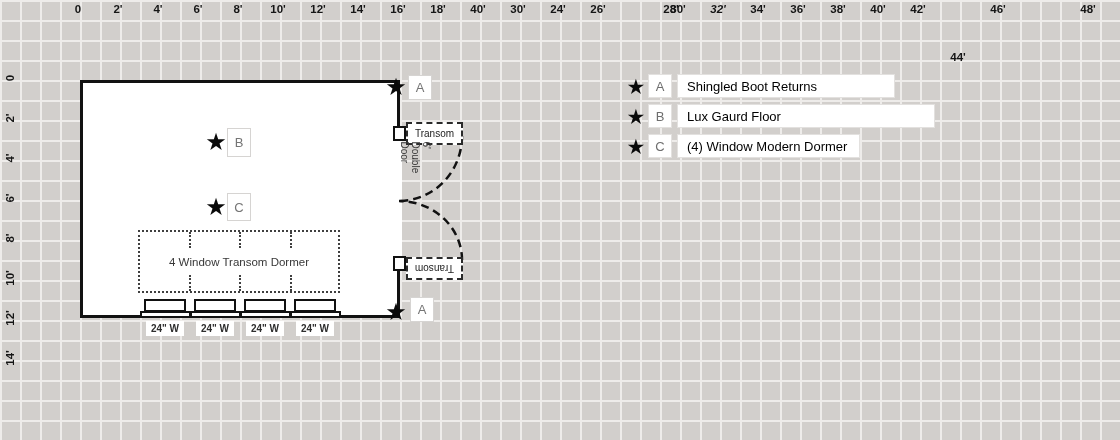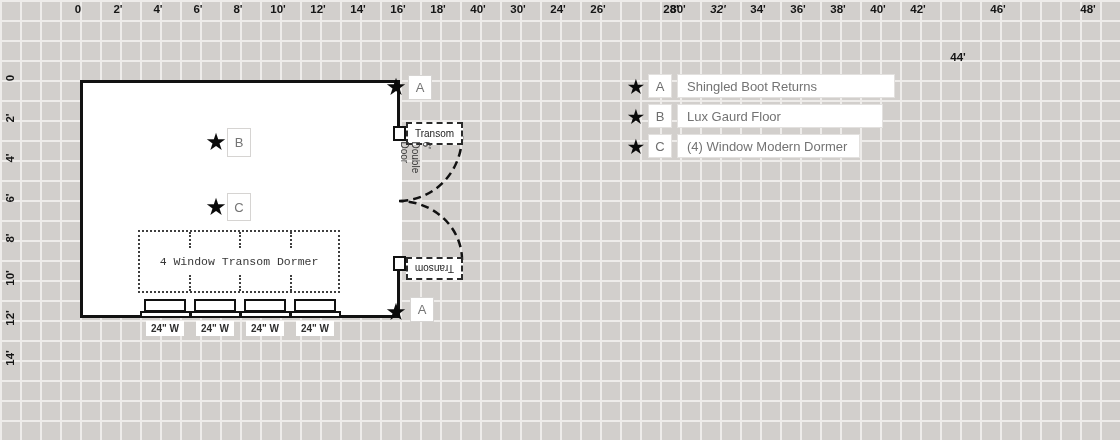--- a/index.html
+++ b/index.html
@@ -22,33 +22,33 @@
   .transom-box{left:406px;width:57px;height:23px;background:#fff;border:2px dashed #2a2a2a;
     display:flex;align-items:center;justify-content:center;font-size:10px;color:#222;white-space:nowrap;}
   .door-label{left:390px;top:150px;width:50px;height:33px;transform:rotate(90deg);
     font-size:10px;line-height:11px;color:#3a3a3a;white-space:pre;}
   .star{position:absolute;transform:translate(-50%,-50%);line-height:1;color:#0a0a0a;}
   .star.plan{font-size:24px;}
   .star.legend{font-size:21px;}
   .marker-box{background:#fff;border:1px solid #d6d4d2;display:flex;align-items:center;
     justify-content:center;font-size:13px;color:#757575;}
   .dormer{left:138px;top:230px;width:202px;height:63px;border:2px dotted #3f3f3f;
-    display:flex;align-items:center;justify-content:center;font-family:Liberation Mono, monospace;}
+    display:flex;align-items:center;justify-content:center;}
   .dormer-label{font-size:11.5px;color:#383838;white-space:nowrap;}
   .dormer-div{position:absolute;width:0;border-left:2px dotted #3f3f3f;}
   .dormer-div.top{top:0;height:16px;}
   .dormer-div.bot{bottom:0;height:16px;}
   .win-top{height:13px;top:299px;background:#fff;border:2px solid #111;}
   .win-sill{height:7px;top:311px;background:#fff;border:2px solid #111;}
   .win-label{top:321px;height:15px;background:#fff;display:flex;align-items:center;
     justify-content:center;font-size:10px;font-weight:600;color:#2d2d2d;white-space:nowrap;}
   .legend-letter{background:#fff;border:1px solid #e3e1df;display:flex;align-items:center;
     justify-content:center;font-size:13px;color:#6e6e6e;}
   .legend-desc{background:#fff;border:1px solid #e3e1df;display:flex;align-items:center;
-    padding-left:9px;font-size:13px;color:#737373;white-space:nowrap;}
+    padding-left:9px;font-size:13px;color:#000000;white-space:nowrap;}
   svg.overlay{position:absolute;left:0;top:0;pointer-events:none;}
 </style>
 </head>
 <body>
 
 <div class="abs" id="canvas" style="left:0;top:0;width:1120px;height:440px;">
 
   <div id="ruler-top">
       <div class="ruler-top-label" style="left: 78px;">0</div>
       <div class="ruler-top-label" style="left: 118px;">2'</div>
@@ -118,21 +118,21 @@
       <div class="dormer-div top" style="left: 150px;"></div>
       <div class="dormer-div bot" style="left: 150px;"></div>
     </div>
 
   <div id="legend">
       <div class="star legend" style="left: 636px; top: 86px;">★</div>
       <div class="abs legend-letter" style="left: 648px; top: 74px; width: 24px; height: 24px;">A</div>
       <div class="abs legend-desc" style="left: 677px; top: 74px; width: 218px; height: 24px;">Shingled Boot Returns</div>
       <div class="star legend" style="left: 636px; top: 116px;">★</div>
       <div class="abs legend-letter" style="left: 648px; top: 104px; width: 24px; height: 24px;">B</div>
-      <div class="abs legend-desc" style="left: 677px; top: 104px; width: 206px; height: 24px;">Lux Gaurd Floor</div>
+      <div class="abs legend-desc" style="left: 677px; top: 104px; width: 258px; height: 24px;">Lux Gaurd Floor</div>
       <div class="star legend" style="left: 636px; top: 146px;">★</div>
       <div class="abs legend-letter" style="left: 648px; top: 134px; width: 24px; height: 24px;">C</div>
       <div class="abs legend-desc" style="left: 677px; top: 134px; width: 183px; height: 24px;">(4) Window Modern Dormer</div>
     </div>
 <div class="abs win-top" style="left: 144px; width: 42px;"></div>
     <div class="abs win-sill" style="left: 140px; width: 51px;"></div>
     <div class="abs win-label" style="left: 146px; width: 38px;">24" W</div>
     <div class="abs win-top" style="left: 194px; width: 42px;"></div>
     <div class="abs win-sill" style="left: 190px; width: 51px;"></div>
     <div class="abs win-label" style="left: 196px; width: 38px;">24" W</div>

